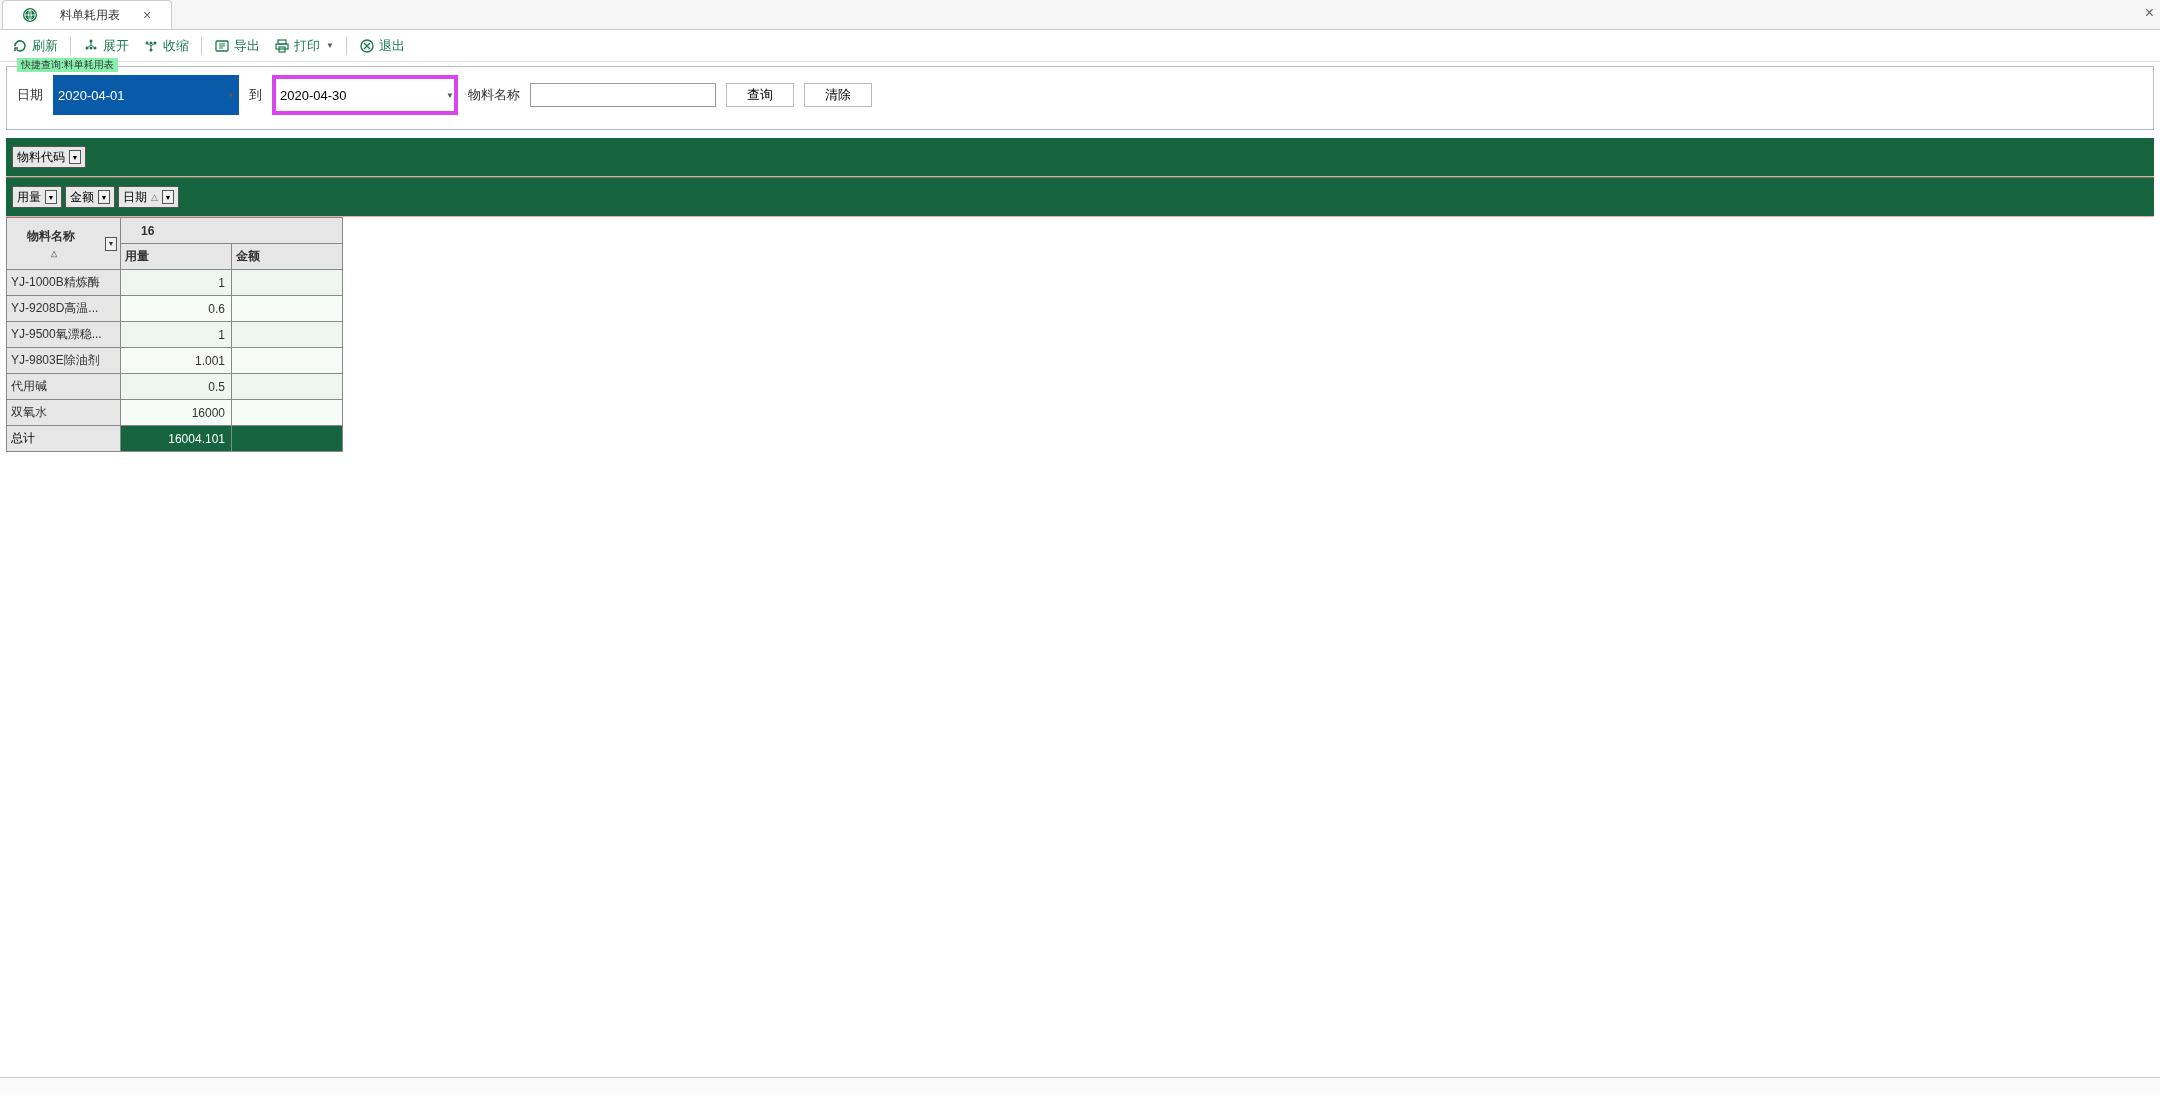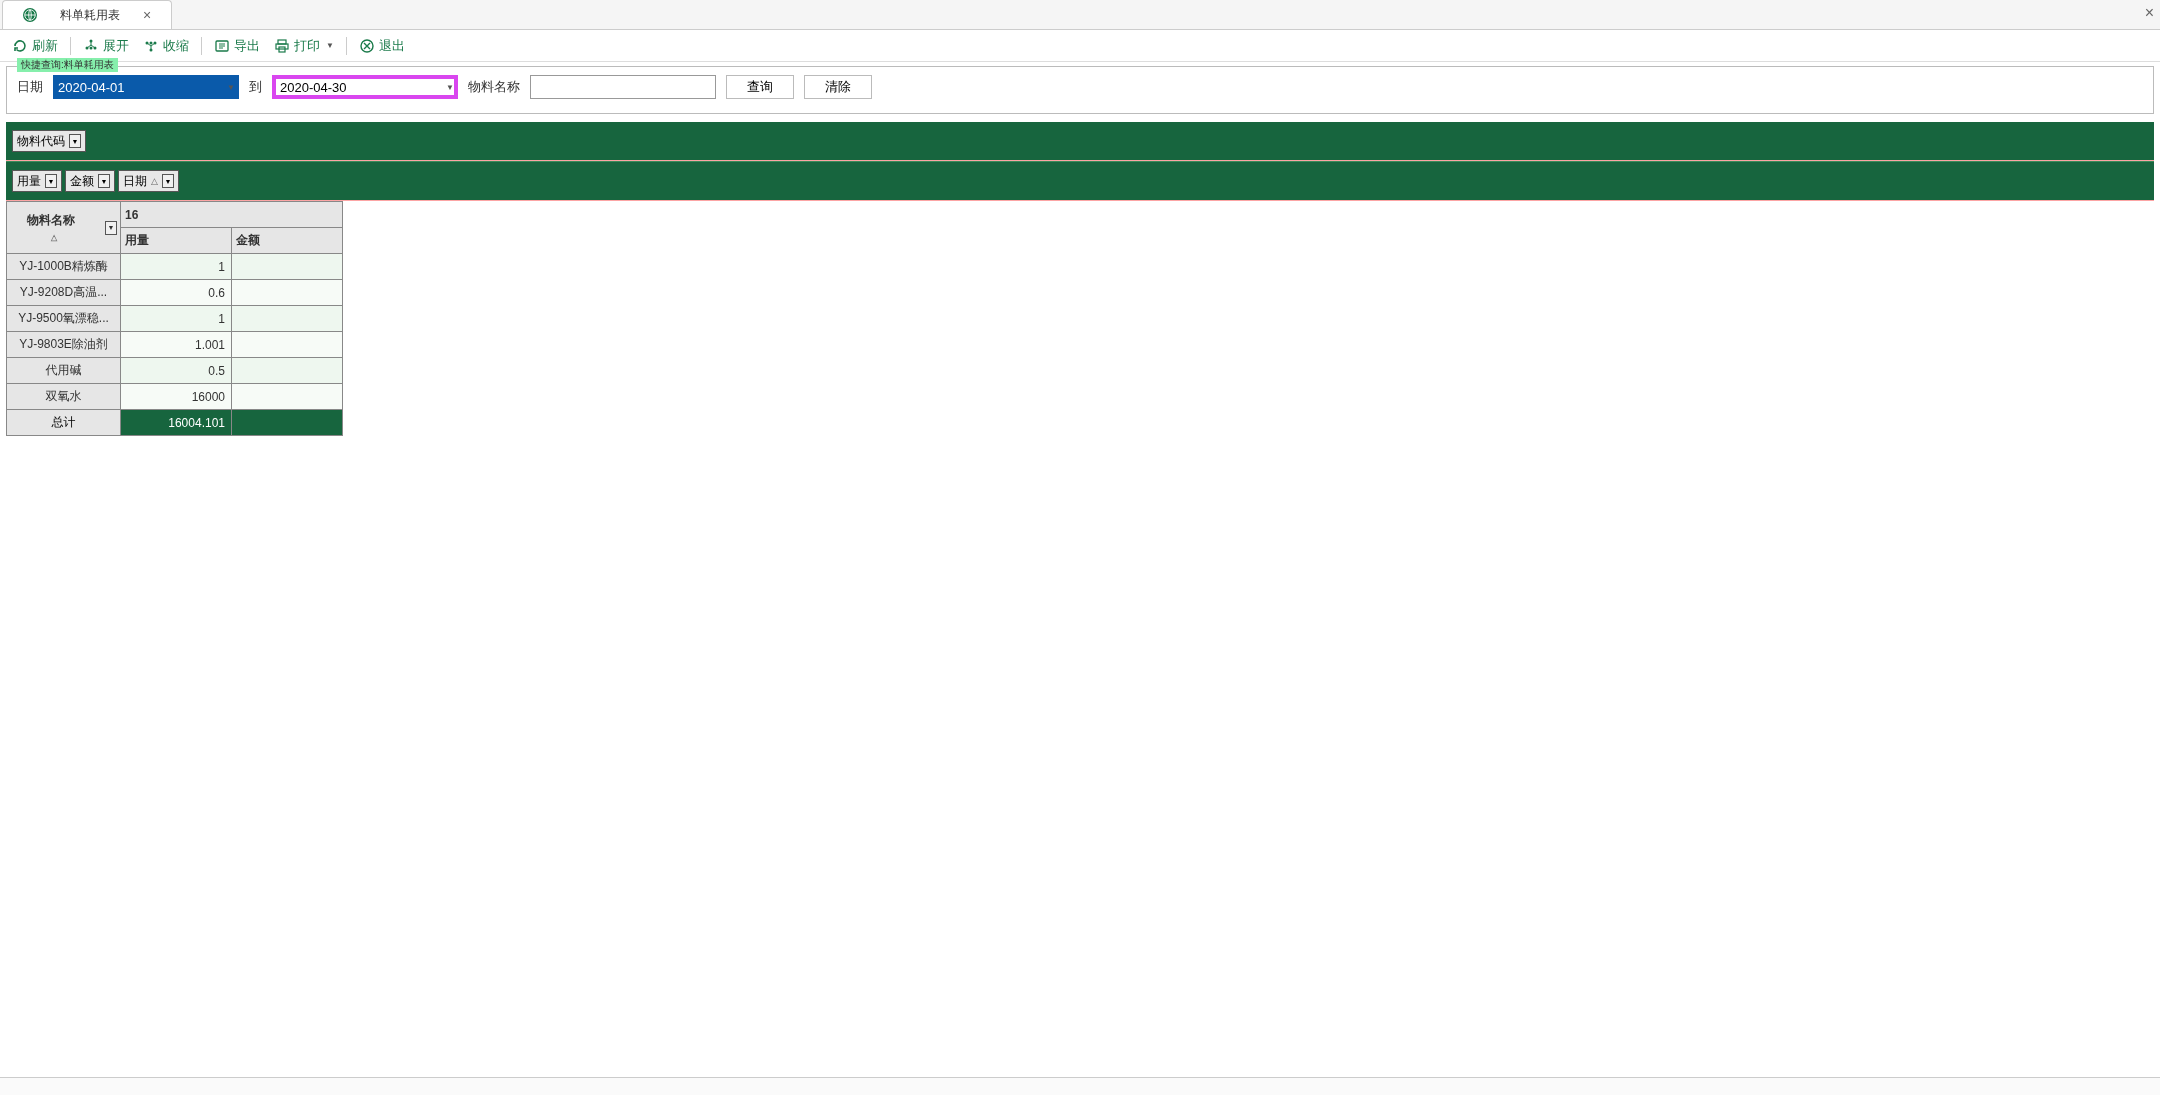--- a/index.html
+++ b/index.html
@@ -21,21 +21,21 @@
 
 
 .ico svg { width: 16px; height: 16px; }
 
 
 .filter-panel { margin: 4px 6px 8px 6px; border: 1px solid #bbb; padding: 8px 10px 14px 10px; position: relative; }
 .filter-legend { position: absolute; top: -9px; left: 10px; background: #86efac; padding: 0 4px; font-size: 10px; }
 .filter-row { display: flex; align-items: center; gap: 10px; }
 .flabel { font-size: 13px; }
 .date-input-wrap { position: relative; }
-.date-input { border: 1px solid #0a7a4a; height: 24px; width: 186px; padding: 0 22px 0 4px; font-size: 13px; }
+.date-input { border: 1px solid #0a7a4a; height: 40px; width: 186px; padding: 0 22px 0 4px; font-size: 13px; }
 .date-input.sel { background: #0a5aaa; color: #fff; border: 1px solid #0a5aaa; }
 .date-input.second { border: 4px solid #d946ef; }
 .dd-tri { position: absolute; right: 4px; top: 50%; transform: translateY(-50%); font-size: 8px; color: #555; pointer-events: none; }
 .text-input { border: 1px solid #999; height: 24px; width: 186px; padding: 0 6px; font-size: 13px; }
 .fbtn { border: 1px solid #bbb; background: #fff; height: 24px; padding: 0 20px; font-size: 13px; cursor: pointer; }
 
 
 .pivot-wrap { margin: 0 6px; }
 .pivot-drop-row { background: #17653e; padding: 8px 6px; border-bottom: 1px solid #fca5a5; }
 .pivot-drop-row.second { border-top: 1px solid #3a8a5a; display: flex; gap: 3px; }
@@ -43,26 +43,26 @@
 .chip-dd { width: 12px; height: 14px; border: 1px solid #555; display: inline-flex; align-items: center; justify-content: center; font-size: 7px; background: #f0f0f0; }
 .chip-sort { font-size: 9px; color: #666; }
 
 .pivot-table { border-collapse: collapse; }
 .pivot-table th, .pivot-table td { border: 1px solid #888; font-size: 12px; height: 26px; }
 .rowhdr-th { width: 114px; background: #e6e6e6; text-align: left; padding: 0 20px; position: relative; }
 .rowhdr-th .lbl { display: inline-block; }
 .rowhdr-th .sort-tri { font-size: 8px; color: #777; margin-left: 24px; }
 .rowhdr-th .chip-dd-abs { position: absolute; right: 3px; top: 50%; transform: translateY(-50%); }
 
-.colgrp-th { width: 222px; background: #e6e6e6; text-align: left; padding: 0 4px; }
+.colgrp-th { width: 222px; background: #e6e6e6; text-align: left; padding: 0 20px; }
 .sub-th { background: #e6e6e6; text-align: left; padding: 0 4px; }
 .sub-th.w1 { width: 111px; }
 .sub-th.w2 { width: 111px; }
 
-.rowhdr-td { background: #e6e6e6; text-align: center; padding: 0 4px; white-space: nowrap; overflow: hidden; text-overflow: ellipsis; max-width: 114px; }
+.rowhdr-td { background: #e6e6e6; text-align: left; padding: 0 4px; white-space: nowrap; overflow: hidden; text-overflow: ellipsis; max-width: 114px; }
 .val-td { text-align: right; padding: 0 6px; background: #eef7ef; }
 .val-td.alt { background: #f7fbf7; }
 .total-row td { background: #17653e !important; color: #fff; }
 .total-row .rowhdr-td { background: #e6e6e6 !important; color: #000; }
 
 .status-bar { position: fixed; bottom: 0; left: 0; right: 0; height: 18px; border-top: 1px solid #ccc; background: #fafafa; }
 </style>
 </head>
 <body>
 

